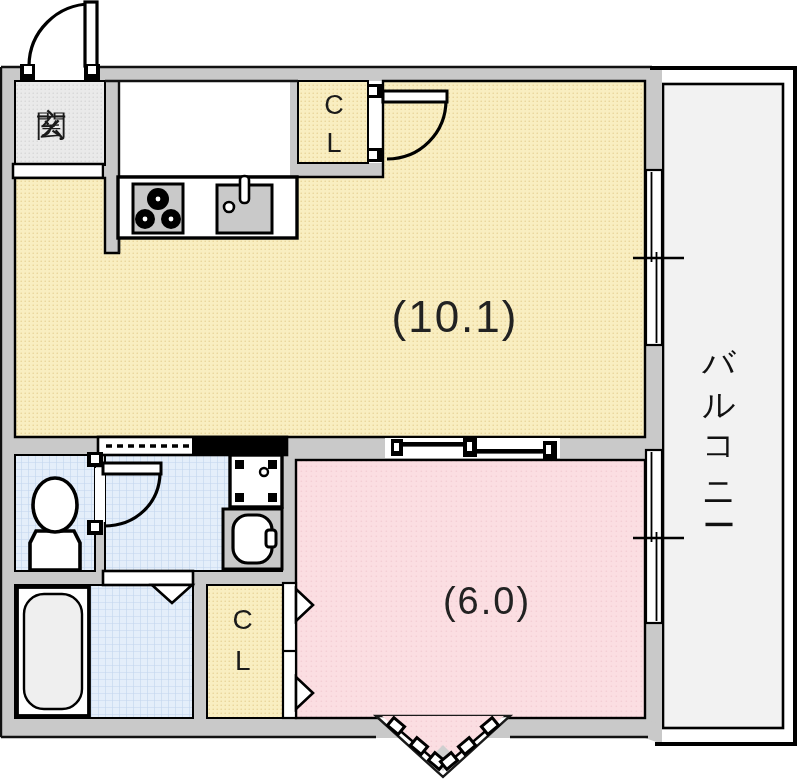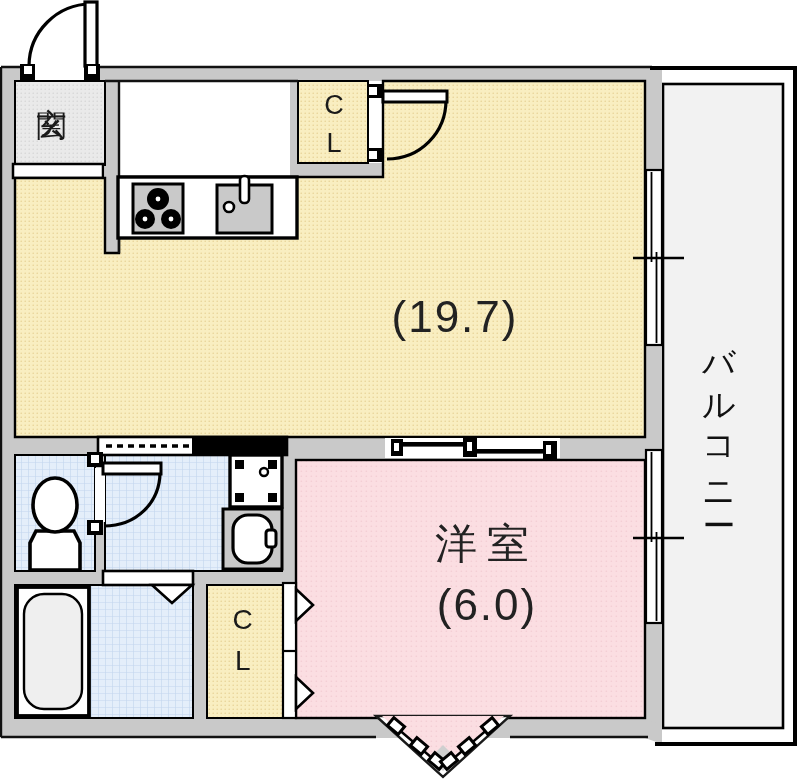--- a/index.html
+++ b/index.html
@@ -8,21 +8,21 @@
     font-family:"Liberation Sans",sans-serif;overflow:hidden;
   }
   #stage svg{position:absolute;left:0;top:0;}
   .label{position:absolute;color:#1a1a1a;line-height:1.15;user-select:none;}
   .vtext{writing-mode:vertical-rl;text-orientation:upright;}
   .genkan-label{left:34px;top:84px;height:86px;font-size:30px;letter-spacing:4px;font-weight:500;}
   .cl-top-label{left:318px;top:90px;height:76px;font-size:27px;letter-spacing:8px;font-weight:500;}
   .ldk-label{left:330px;top:236px;width:250px;text-align:center;font-size:46px;letter-spacing:7px;color:#222;}
   .ldk-size{left:330px;top:292px;width:250px;text-align:center;font-size:44px;letter-spacing:2px;color:#222;}
   .yoshitsu-label{left:352px;top:520px;width:270px;text-align:center;font-size:42px;letter-spacing:10px;color:#222;}
-  .yoshitsu-size{left:352px;top:580px;width:270px;text-align:center;font-size:44px;letter-spacing:2px;color:#222;}
+  .yoshitsu-size{left:352px;top:580px;width:270px;text-align:center;font-size:38px;letter-spacing:2px;color:#222;}
   .cl-bottom-label{left:226px;top:604px;height:92px;font-size:28px;letter-spacing:10px;font-weight:500;}
   .balcony-label{left:700px;top:326px;height:292px;font-size:33px;letter-spacing:8px;color:#111;}
 </style>
 </head>
 <body>
 
 <div id="stage">
 
 <svg width="800" height="780" viewBox="0 0 800 780">
   <defs>
@@ -207,19 +207,18 @@
       <rect x="430" y="756" width="14" height="10" transform="rotate(40 437 761)"></rect>
       <rect x="483" y="721" width="14" height="10" transform="rotate(-40 490 726)"></rect>
       <rect x="460" y="741" width="14" height="10" transform="rotate(-40 467 746)"></rect>
       <rect x="442" y="756" width="14" height="10" transform="rotate(-40 449 761)"></rect>
     </g>
   </g>
 </svg>
 
 <div class="label vtext genkan-label">玄関</div>
 <div class="label vtext cl-top-label">CL</div>
-<div class="label ldk-size">(19.7)</div>
-<div class="label yoshitsu-label">洋室</div>
+<div class="label ldk-size">(10.1)</div>
 <div class="label yoshitsu-size">(6.0)</div>
 <div class="label vtext cl-bottom-label">CL</div>
 <div class="label vtext balcony-label">バルコニー</div>
 
 </div>
 
 </body></html>

